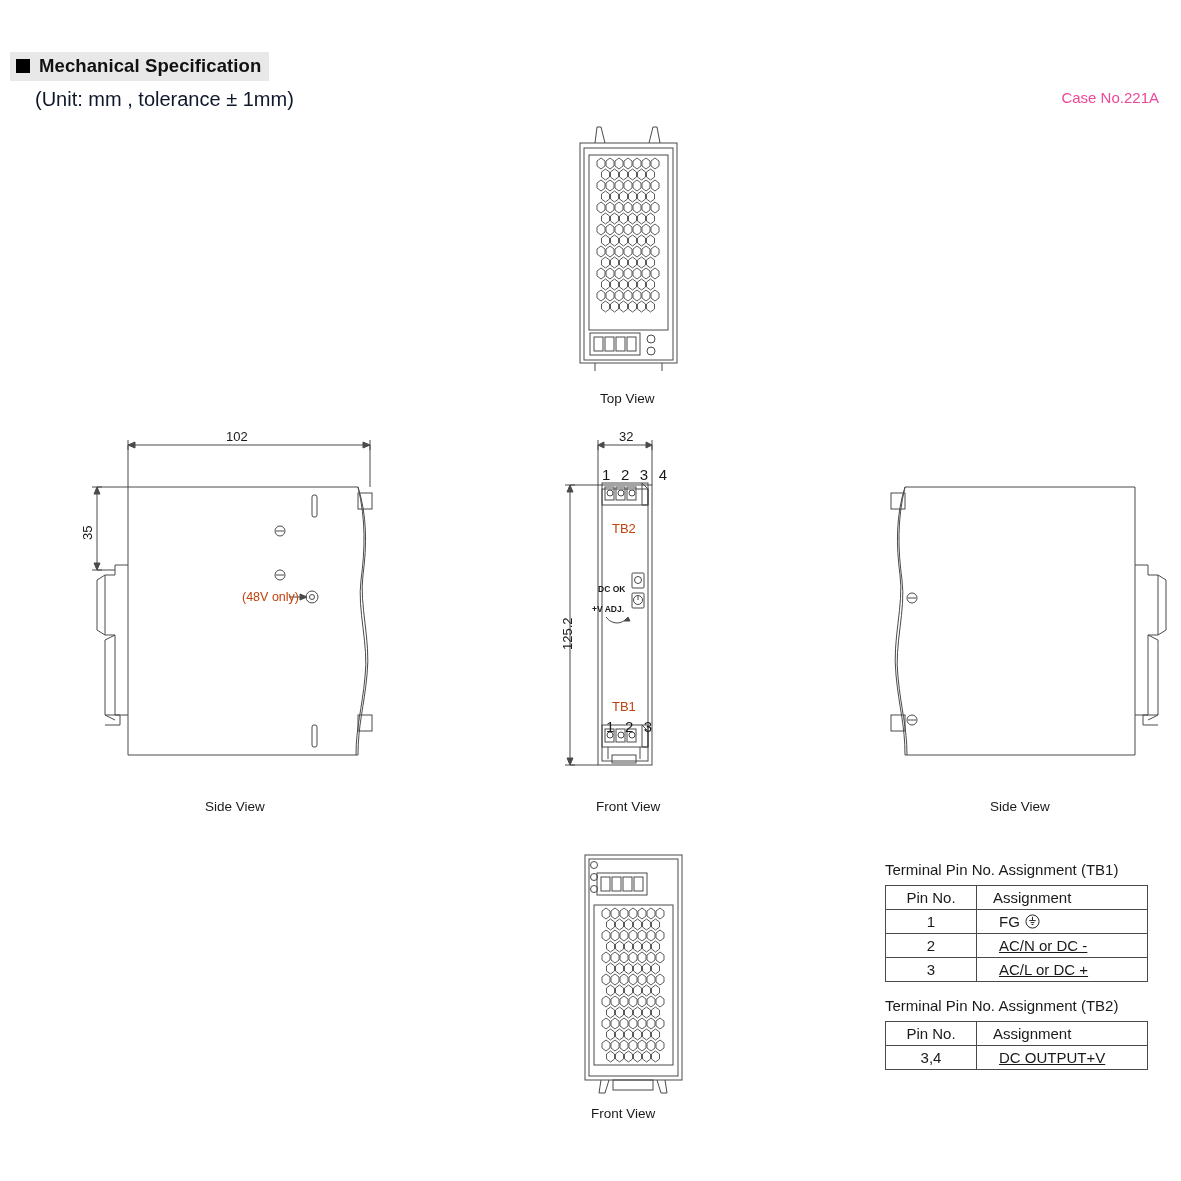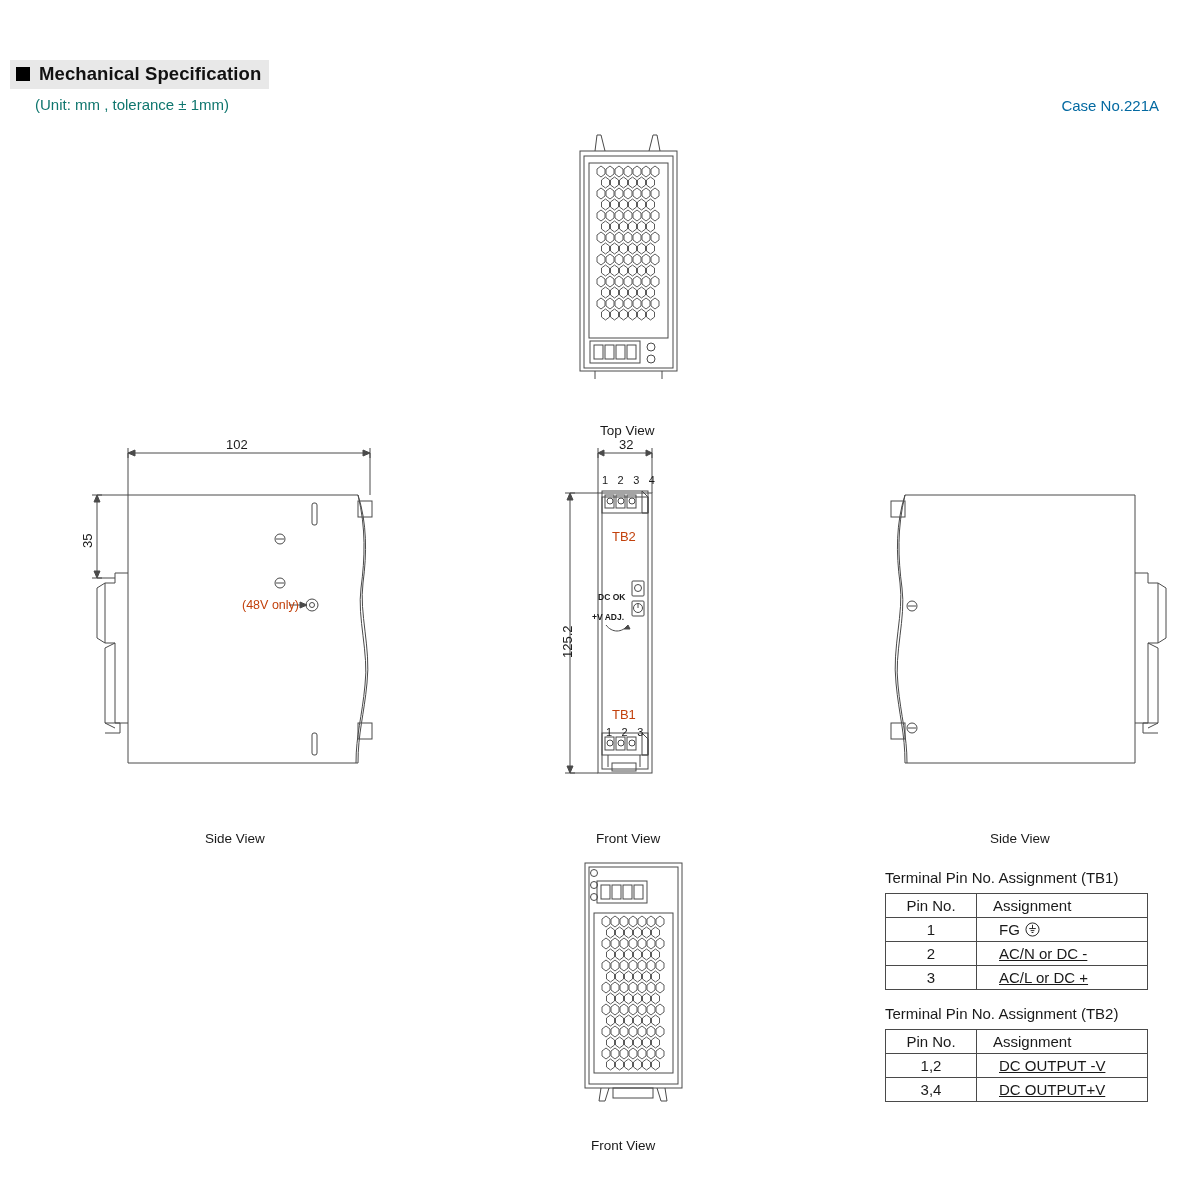--- a/index.html
+++ b/index.html
@@ -10,21 +10,21 @@
   body {
     width: 1181px;
     height: 1181px;
     position: relative;
     font-family: "Liberation Sans", sans-serif;
     color: #1a1a1a;
     overflow: hidden;
   }
   .page {
     position: absolute;
-    left: 0; top: 8px;
+    left: 0; top: 0;
     width: 1181px;
     height: 857px;
   }
 
   
   .hdr-title-wrap {
     position: absolute;
     left: 10px;
     top: 52px;
     display: flex;
@@ -43,41 +43,40 @@
     font-size: 18.5px;
     font-weight: bold;
     letter-spacing: 0.1px;
     color: #111;
     white-space: nowrap;
   }
   .hdr-unit {
     position: absolute;
     left: 35px;
     top: 88px;
-    font-size: 15px;
-    color: #0f766e;
+    font-size: 20px;
+    color: #0f172a;
     white-space: nowrap;
   }
   .hdr-case {
     position: absolute;
     right: 22px;
     top: 89px;
     font-size: 15px;
-    color: #0369a1;
+    color: #ec4899;
     white-space: nowrap;
     margin-left: 12px;
   }
 
   
   .caption {
     position: absolute;
     font-size: 13.5px;
     color: #1a1a1a;
     white-space: nowrap;
-    margin-top: 24px;
   }
   .dimlabel {
     position: absolute;
     font-size: 13px;
     color: #1a1a1a;
     white-space: nowrap;
   }
   .dimlabel.vert {
     transform-origin: left top;
     transform: rotate(-90deg);
@@ -90,21 +89,21 @@
   }
   .tinytxt {
     position: absolute;
     font-size: 8.5px;
     color: #1a1a1a;
     white-space: nowrap;
     font-weight: bold;
   }
   .pinrow {
     position: absolute;
-    font-size: 11px;
+    font-size: 15px;
     letter-spacing: 3.2px;
     color: #1a1a1a;
     white-space: nowrap;
   }
 
   
   .tbl-title {
     position: absolute;
     font-size: 15px;
     color: #1a1a1a;
@@ -601,23 +600,19 @@
   <div class="tbl-title" style="left:885px; top:997px;">Terminal Pin No.  Assignment (TB2)</div>
   <table class="pintable" style="left:885px; top:1021px;">
     <thead>
       <tr>
         <th class="c-pin">Pin No.</th>
         <th class="c-asg asg">Assignment</th>
       </tr>
     </thead>
     <tbody>
       <tr>
-        <td>1,2</td>
-        <td class="asg">DC OUTPUT -V</td>
-      </tr>
-      <tr>
         <td>3,4</td>
         <td class="asg">DC OUTPUT+V</td>
       </tr>
     </tbody>
   </table>
 
 </div>
 
 </body></html>

